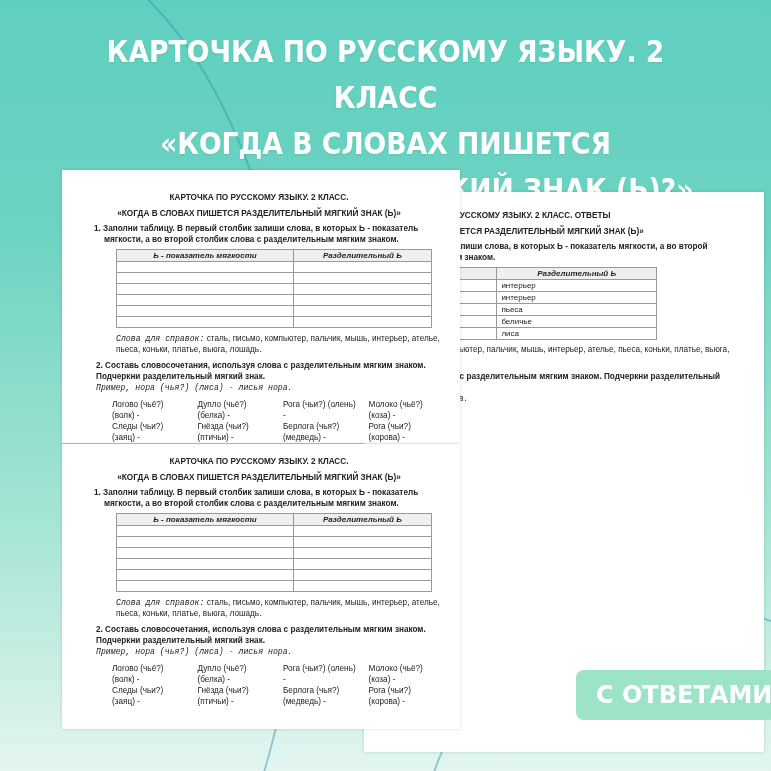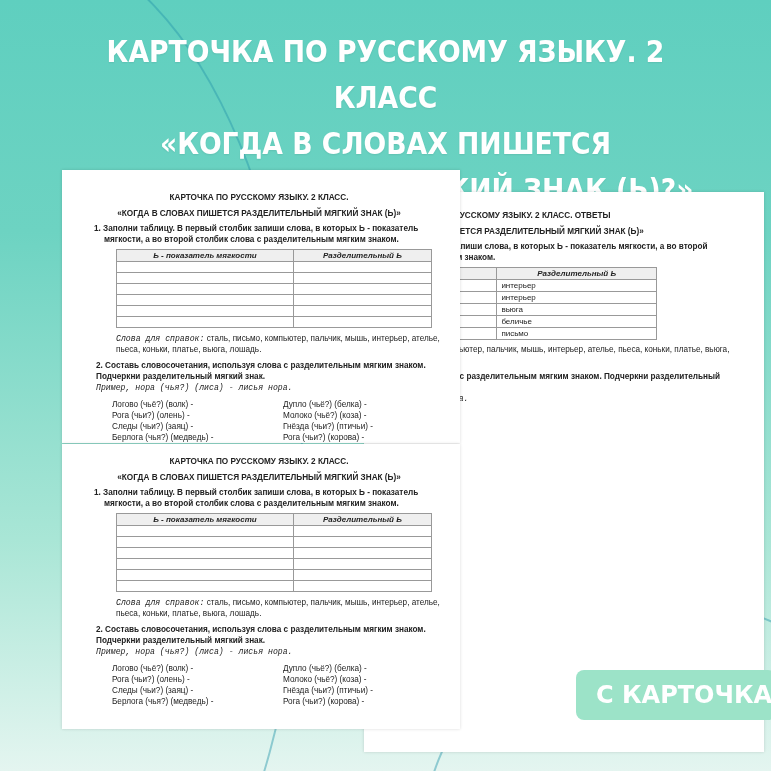--- a/index.html
+++ b/index.html
@@ -14,21 +14,21 @@
   .p-back{left:336px;top:192px;width:400px;height:560px;}
   .p-front1{left:34px;top:170px;width:398px;height:273px;}
   .p-front2{left:34px;top:444px;width:398px;height:285px;}
   .doc{position:absolute;color:#222;font-size:8.2px;line-height:11px;}
   .t1{font-weight:bold;text-align:center;}
   .bold{font-weight:bold;}
   .it{font-style:italic;font-family:Liberation Mono, monospace;}
   table.tbl{border-collapse:collapse;width:100%;}
   table.tbl td,table.tbl th{border:1px solid #999;height:10px;padding:0 4px;font-size:8px;}
   table.tbl th{background:#efefef;font-style:italic;font-weight:bold;}
-  .pairs{display:grid;grid-template-columns:1fr 1fr;column-gap:10px;}
+  .pairs{display:grid;grid-template-columns:1fr 1fr 1fr 1fr;column-gap:10px;}
   .badge{position:absolute;left:576px;top:670px;width:200px;height:50px;border-radius:8px;
     background:#9ce3c8;color:#fff;font-family:"DejaVu Sans",sans-serif;font-weight:bold;
     font-size:24px;line-height:50px;padding-left:20px;box-sizing:border-box;}
 </style>
 </head>
 <body>
 
 <div class="arc" style="left:-260px;top:-60px;width:560px;height:1100px;"></div>
 <div class="arc" style="left:420px;top:600px;width:500px;height:500px;"></div>
 
@@ -52,29 +52,29 @@
       <tr>
             <td></td>
             <td>интерьер</td>
           </tr>
       <tr>
             <td></td>
             <td>интерьер</td>
           </tr>
       <tr>
             <td></td>
-            <td>вьюга</td>
+            <td>пьеса</td>
           </tr>
       <tr>
             <td></td>
             <td>беличье</td>
           </tr>
       <tr>
             <td></td>
-            <td>письмо</td>
+            <td>лиса</td>
           </tr>
     </tbody>
       </table>
     <div style="padding-left:20px;margin-top:4px;"><span class="it">Слова для справок:</span><span> сталь, письмо, компьютер, пальчик, мышь, интерьер, ателье, пьеса, коньки, платье, вьюга, лошадь.</span></div>
     <div class="bold" style="margin-top:5px;">2. Составь словосочетания, используя слова с разделительным мягким знаком. Подчеркни разделительный мягкий знак.</div>
     <div class="it">Пример, нора (чья?) (лиса) - лисья нора.</div>
     <div style="padding-left:10px;margin-top:6px;line-height:11.5px;">
       <div>Логово (чьё?) (волк) - волчье логово.</div>
       <div>Рога (чьи?) (олень) - оленьи рога.</div>
       <div>Следы (чьи?) (заяц) - заячьи следы.</div>
@@ -186,13 +186,13 @@
       <div>Рога (чьи?) (олень) -</div>
       <div>Молоко (чьё?) (коза) -</div>
       <div>Следы (чьи?) (заяц) -</div>
       <div>Гнёзда (чьи?) (птичьи) -</div>
       <div>Берлога (чья?) (медведь) -</div>
       <div>Рога (чьи?) (корова) -</div>
     </div>
   </div>
 </div>
 
-<div class="badge"><span>С КАРТОЧКА</span></div>
+<div class="badge"><span>С ОТВЕТАМИ</span></div>
 
 </body></html>

